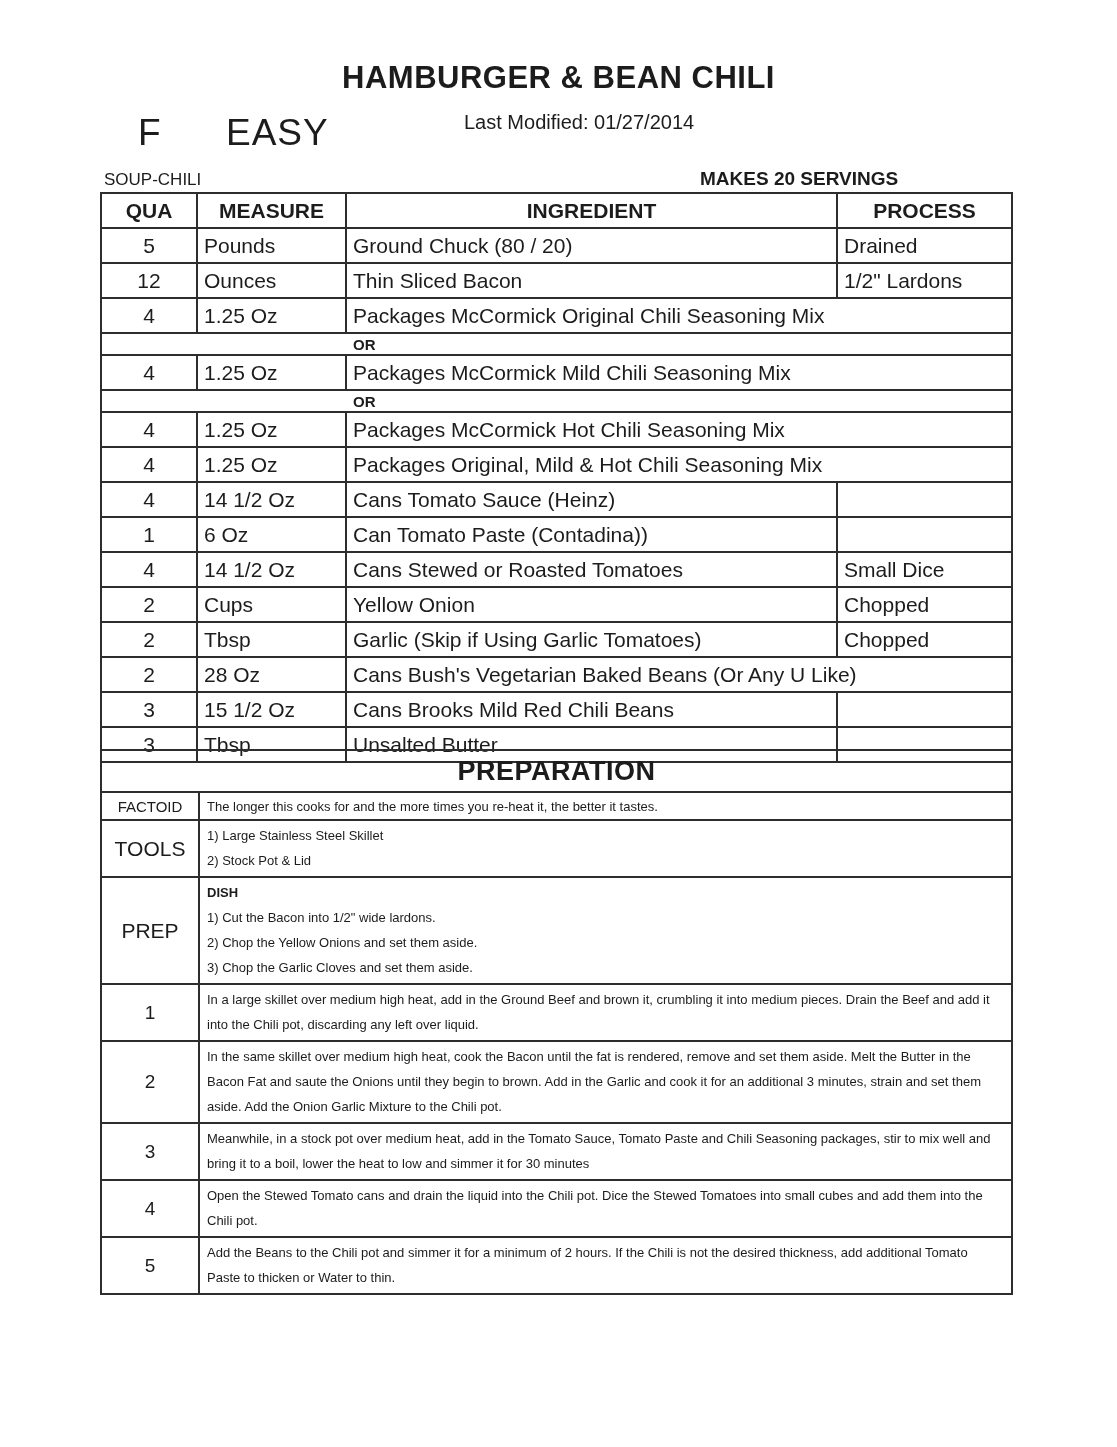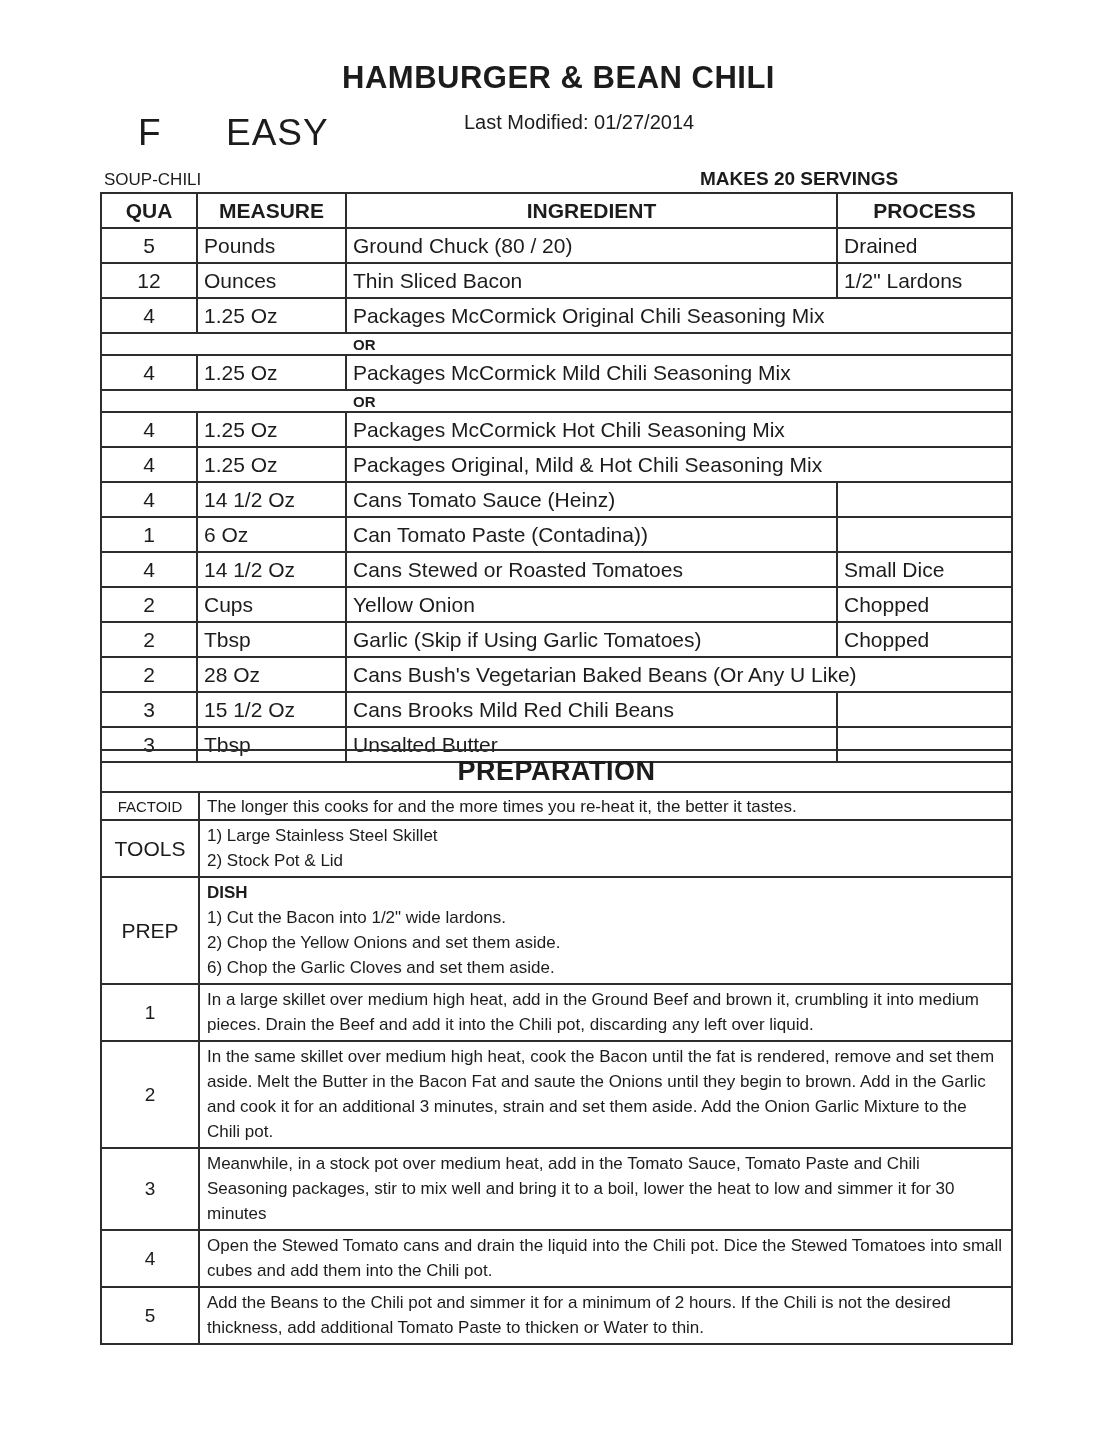--- a/index.html
+++ b/index.html
@@ -30,21 +30,21 @@
   .ing-table td.qua { text-align:center; padding:0; }
   .ing-table td.divider-cell { height:20px; font-size:15px; font-weight:bold; padding-left:251px; }
 
   .prep-table { top:749px; left:100px; }
   .prep-table td { vertical-align:middle; }
   .prep-title-cell { height:38px; text-align:center; font-size:27px; font-weight:bold; letter-spacing:0.5px; }
   .label-cell { text-align:center; font-weight:normal; padding:0 2px; }
   .label-small { font-size:15px; }
   .label-large { font-size:21px;margin-left:28px; }
   .label-num { font-size:19px; }
-  .content-cell { font-size:17px; line-height:25px; padding:2px 7px 3px 7px; }
+  .content-cell { font-size:13px; line-height:25px; padding:2px 7px 3px 7px; }
   .content-cell .bold-line { font-weight:bold; }
   .factoid-row .content-cell, .factoid-row .label-cell { height:26px; padding-top:0; padding-bottom:0; }
 </style>
 </head>
 <body>
 
 <div class="page">
 
   <div class="abs title">HAMBURGER &amp; BEAN CHILI</div>
   <div class="abs lastmod">Last Modified: 01/27/2014</div>
@@ -180,21 +180,21 @@
             <div>1) Large Stainless Steel Skillet</div>
             <div>2) Stock Pot &amp; Lid</div>
           </td>
         </tr>
         <tr>
           <td class="label-cell label-large">PREP</td>
           <td class="content-cell">
             <div class="bold-line">DISH</div>
             <div>1) Cut the Bacon into 1/2" wide lardons.</div>
             <div>2) Chop the Yellow Onions and set them aside.</div>
-            <div>6) Chop the Garlic Cloves and set them aside.</div>
+            <div>3) Chop the Garlic Cloves and set them aside.</div>
           </td>
         </tr>
         <tr>
           <td class="label-cell label-num">1</td>
           <td class="content-cell">
             <div>In a large skillet over medium high heat, add in the Ground Beef and brown it, crumbling it into medium pieces. Drain the Beef and add it into the Chili pot, discarding any left over liquid.</div>
           </td>
         </tr>
         <tr>
           <td class="label-cell label-num">2</td>

